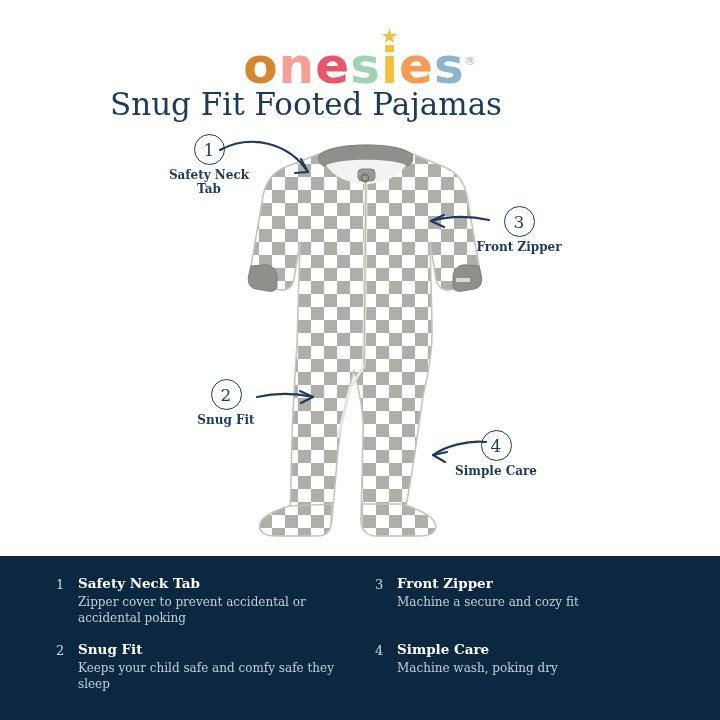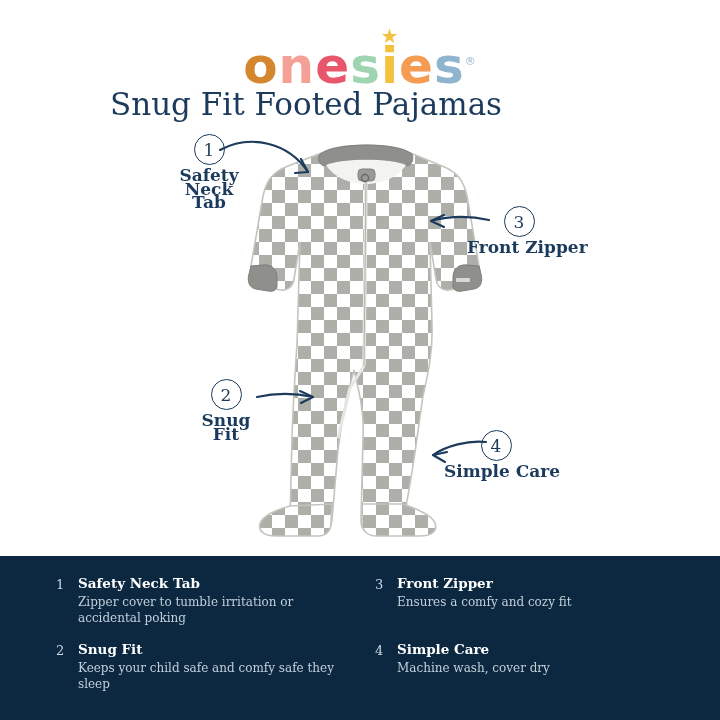--- a/index.html
+++ b/index.html
@@ -59,21 +59,21 @@
   
   .callout{position:absolute;text-align:center;color:#1B3A5C;}
   .circ{
     width:29px;height:29px;border:1.6px solid #1B3A5C;border-radius:50%;
     display:flex;align-items:center;justify-content:center;
     font-family:"DejaVu Serif", serif;font-size:17px;color:#1B3A5C;
     margin:0 auto;background:transparent;
   }
   .co-label{
     font-family:"DejaVu Serif", serif;
-    font-size:17px;font-weight:700;color:#1B3A5C;
+    font-size:12px;font-weight:700;color:#1B3A5C;
     line-height:13.5px;margin-top:4px;white-space:pre-line;
   }
   #callout-1{left:168px;top:134px;width:82px;}
   #callout-2{left:196px;top:379px;width:60px;}
   #callout-3{left:489px;top:206px;width:60px;}
   #callout-4{left:462px;top:430px;width:68px;}
   #callout-3 .co-label,#callout-4 .co-label{white-space:nowrap;}
   #callout-3{width:60px;}
   #callout-3 .co-label{position:absolute;left:-22px;width:104px;}
   #callout-4 .co-label{position:absolute;left:-18px;width:104px;}
@@ -242,44 +242,44 @@
     <path d="M5,17 L19,14 M5,17 L17,24" fill="none" stroke="#1B3A5C" stroke-width="2.1" stroke-linecap="round"></path>
   </svg>
 
   <div class="panel">
     <div class="legend">
 
       <div class="leg-item">
         <div class="leg-num">1</div>
         <div class="leg-body">
           <div class="leg-title">Safety Neck Tab</div>
-          <div class="leg-desc">Zipper cover to tumble irritation or accidental poking</div>
+          <div class="leg-desc">Zipper cover to prevent accidental or accidental poking</div>
         </div>
       </div>
 
       <div class="leg-item">
         <div class="leg-num">3</div>
         <div class="leg-body">
           <div class="leg-title">Front Zipper</div>
-          <div class="leg-desc">Ensures a comfy and cozy fit</div>
+          <div class="leg-desc">Machine a secure and cozy fit</div>
         </div>
       </div>
 
       <div class="leg-item">
         <div class="leg-num">2</div>
         <div class="leg-body">
           <div class="leg-title">Snug Fit</div>
           <div class="leg-desc">Keeps your child safe and comfy safe they sleep</div>
         </div>
       </div>
 
       <div class="leg-item">
         <div class="leg-num">4</div>
         <div class="leg-body">
           <div class="leg-title">Simple Care</div>
-          <div class="leg-desc">Machine wash, cover dry</div>
+          <div class="leg-desc">Machine wash, poking dry</div>
         </div>
       </div>
 
     </div>
   </div>
 
 </div>
 
 </body></html>

